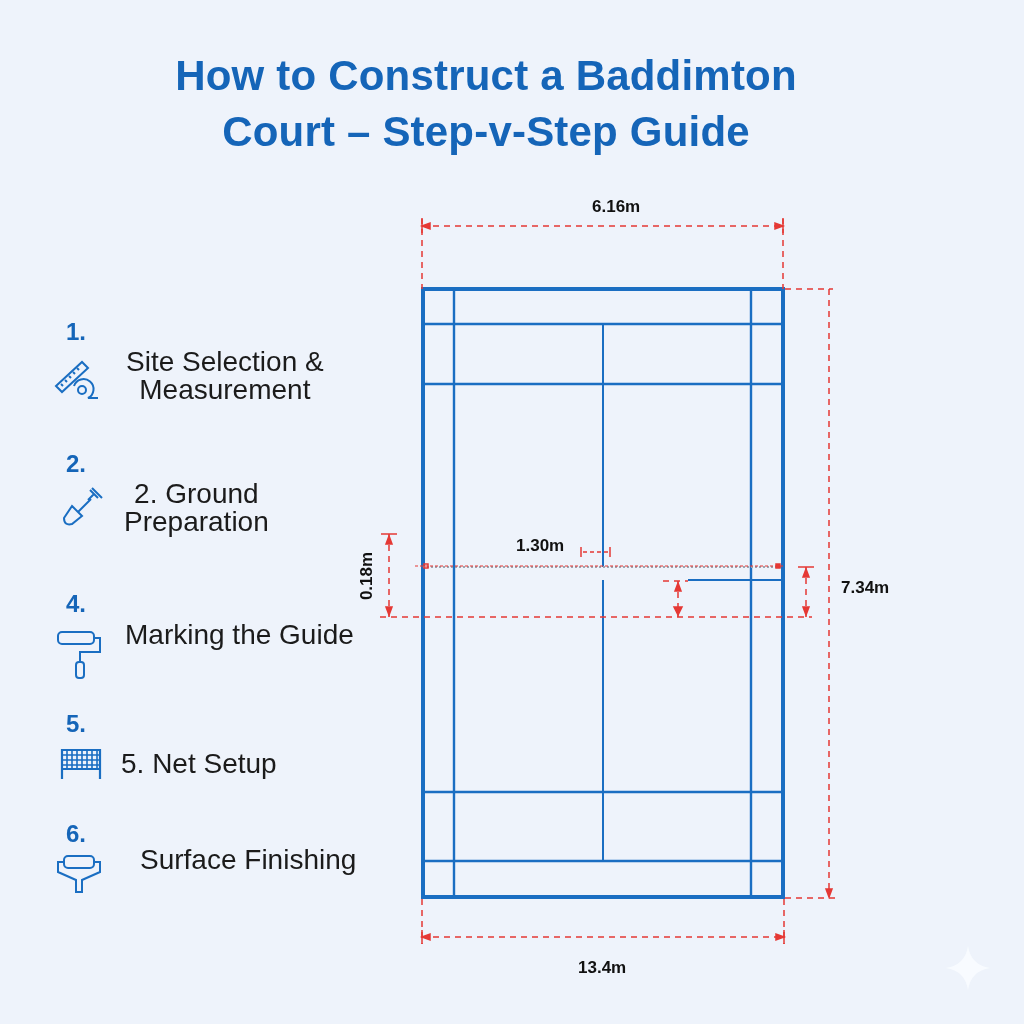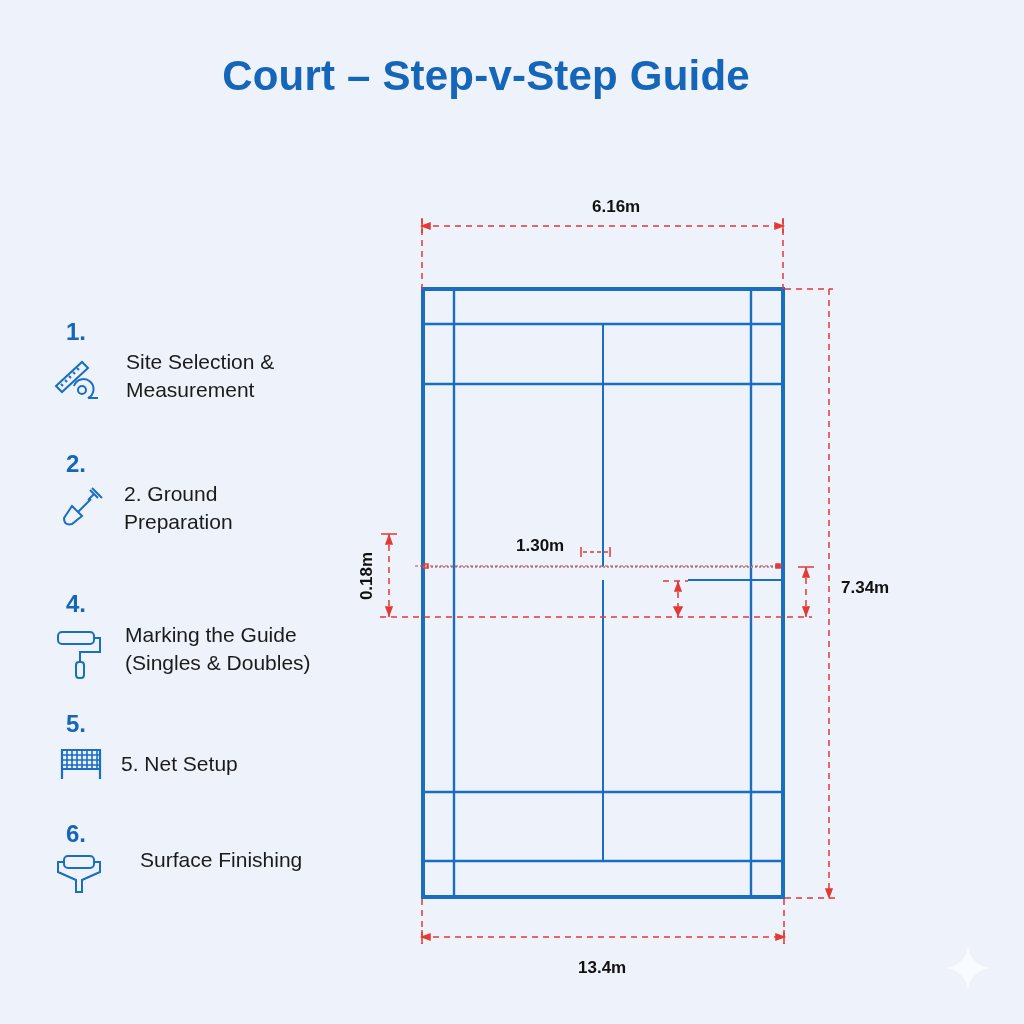--- a/index.html
+++ b/index.html
@@ -14,32 +14,33 @@
       text-align: center; color: #1565b8; font-weight: bold;
       font-size: 42px; line-height: 56px; letter-spacing: 0.2px;
     }
     .title span { display: block; }
     .step { position: absolute; left: 0; }
     .step .num {
       position: absolute; color: #1565b8; font-weight: bold; font-size: 24px;
     }
     .step .icon { position: absolute; }
     .step .label {
-      position: absolute; color: #1b1b1b; font-size: 21px; line-height: 28px; white-space: nowrap;
+      position: absolute; color: #1b1b1b; font-size: 28px; line-height: 28px; white-space: nowrap; text-align: center;
     }
     .diagram { position: absolute; left: 0; top: 0; width: 1024px; height: 1024px; }
     .dimlabel {
       position: absolute; font-weight: bold; color: #111; font-size: 17px;
     }
     .sparkle { position: absolute; left: 944px; top: 944px; }
   </style>
 </head>
 <body>
 
 <div class="title">
+  <span>How to Construct a Baddimton</span>
   <span>Court – Step-v-Step Guide</span>
 </div>
 
 <div class="step" style="top:318px;">
   <div class="num" style="left:66px;top:0;">1.</div>
   <div class="icon" style="left:52px;top:38px;">
     <svg width="52" height="44" viewBox="0 0 52 44" fill="none" stroke="#1a6ec2" stroke-width="2">
       <path d="M4 30 L30 6 L36 12 L10 36 Z"></path>
       <path d="M9 28 l2 2 M13 24 l2 2 M17 20 l2 2 M21 16 l2 2 M25 12 l2 2"></path>
       <path d="M22 30 a10 10 0 1 1 14 12 L46 42"></path>
@@ -71,21 +72,20 @@
   <div class="num" style="left:66px;top:0;">4.</div>
   <div class="icon" style="left:56px;top:38px;">
     <svg width="48" height="52" viewBox="0 0 48 52" fill="none" stroke="#1a6ec2" stroke-width="2">
       <rect x="2" y="4" width="36" height="12" rx="4"></rect>
       <path d="M38 10 H44 V24 H24 V34"></path>
       <rect x="20" y="34" width="8" height="16" rx="3"></rect>
     </svg>
   </div>
   <div class="label" style="left:125px;top:31px;">
     <div>Marking the Guide</div>
-    <div>(Singles &amp; Doubles)</div>
   </div>
 </div>
 
 <div class="step" style="top:710px;">
   <div class="num" style="left:66px;top:0;">5.</div>
   <div class="icon" style="left:60px;top:37px;">
     <svg width="42" height="34" viewBox="0 0 42 34" fill="none" stroke="#1a6ec2" stroke-width="1.6">
       <path d="M2 2 V32 M40 2 V32" stroke-width="2.2"></path>
       <path d="M2 3 H40 M2 22 H40" stroke-width="2"></path>
       <path d="M2 8 H40 M2 13 H40 M2 18 H40"></path>

